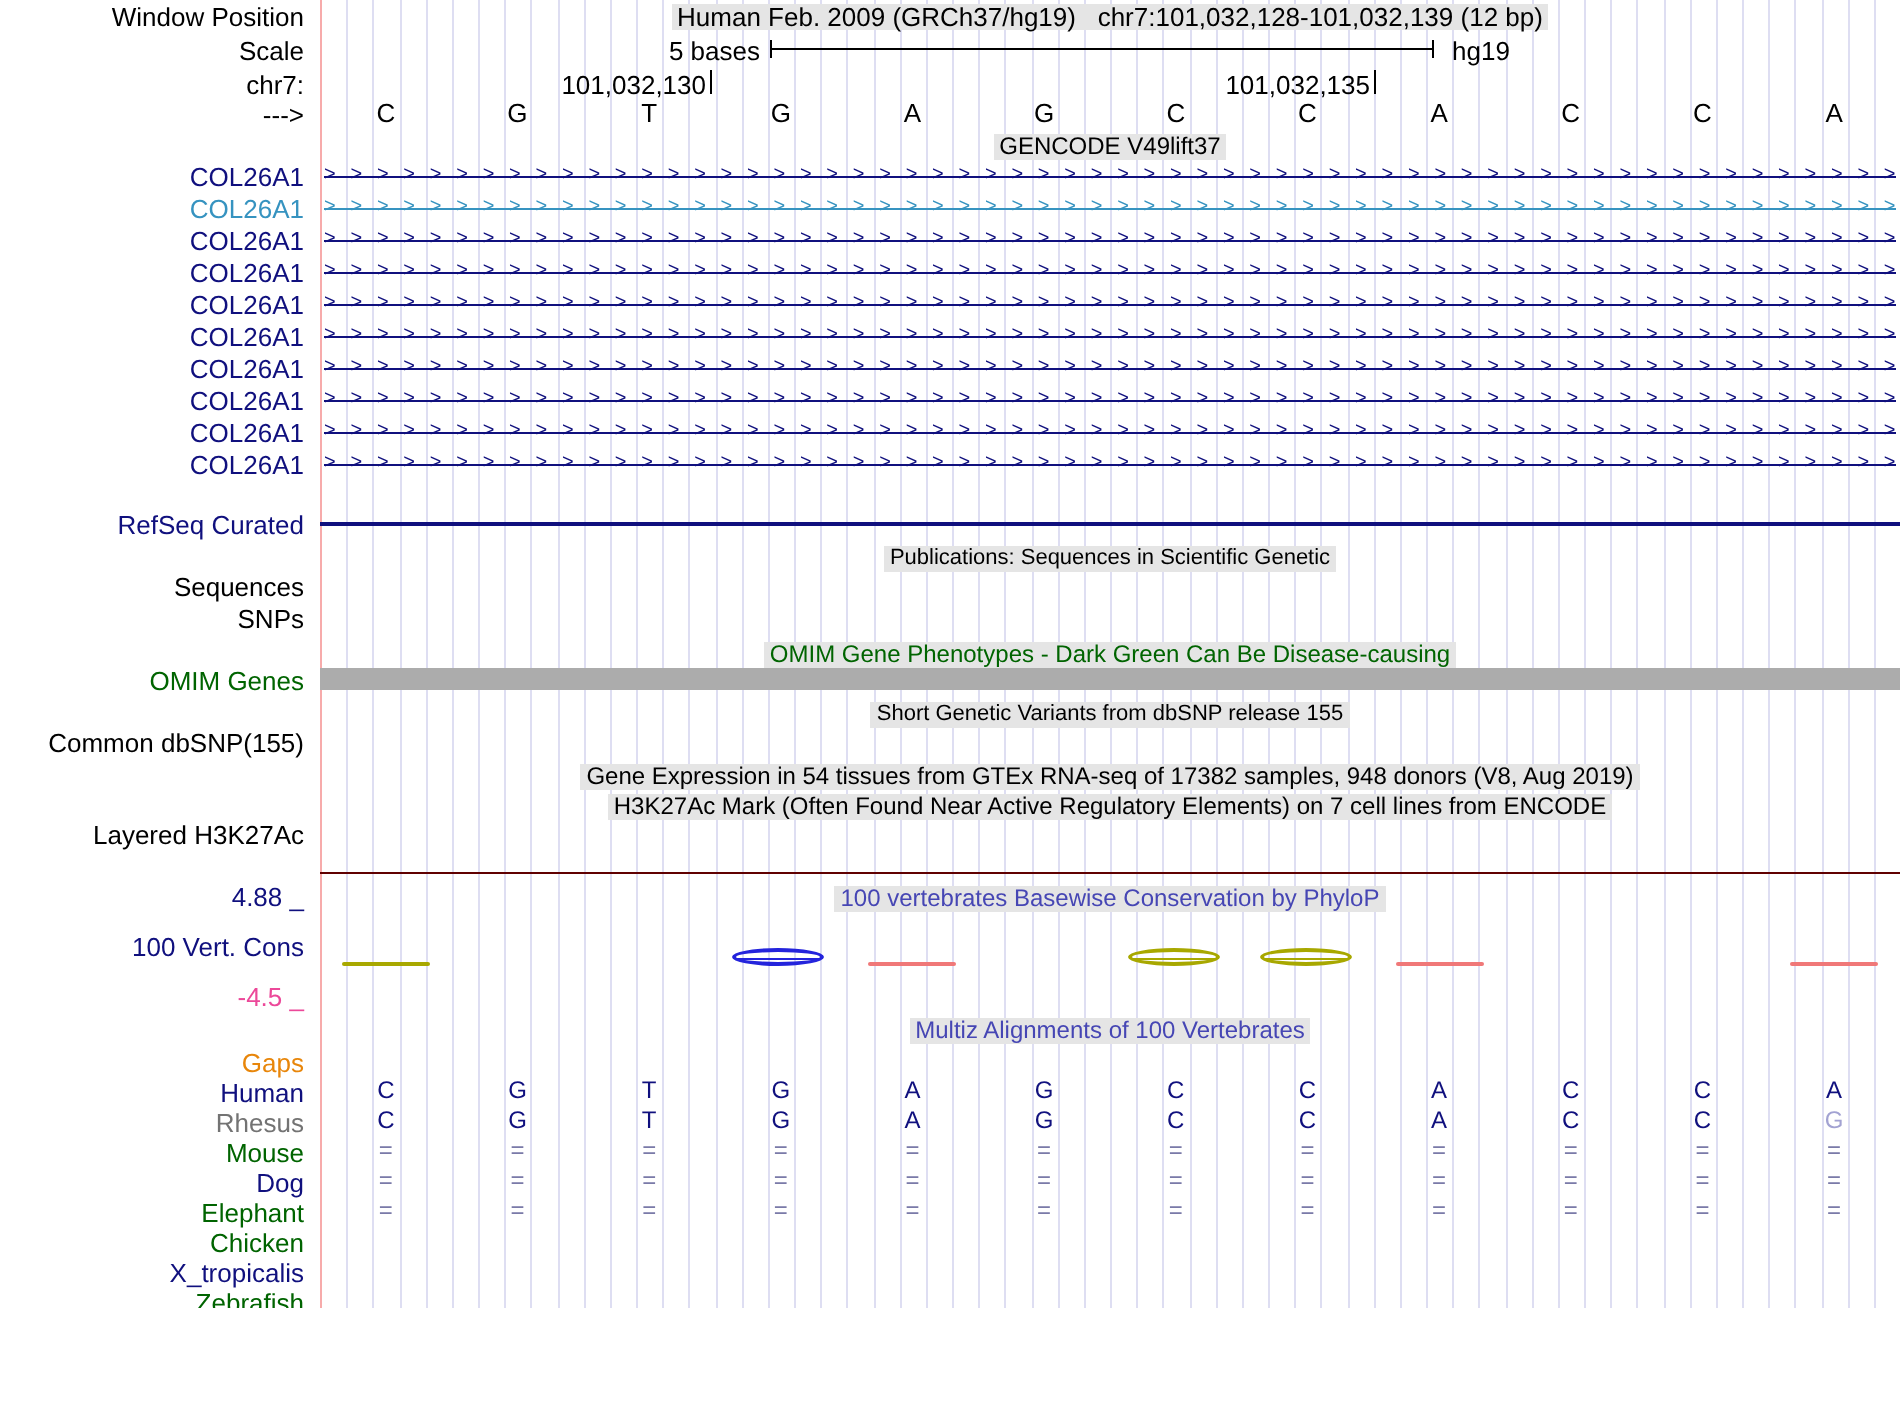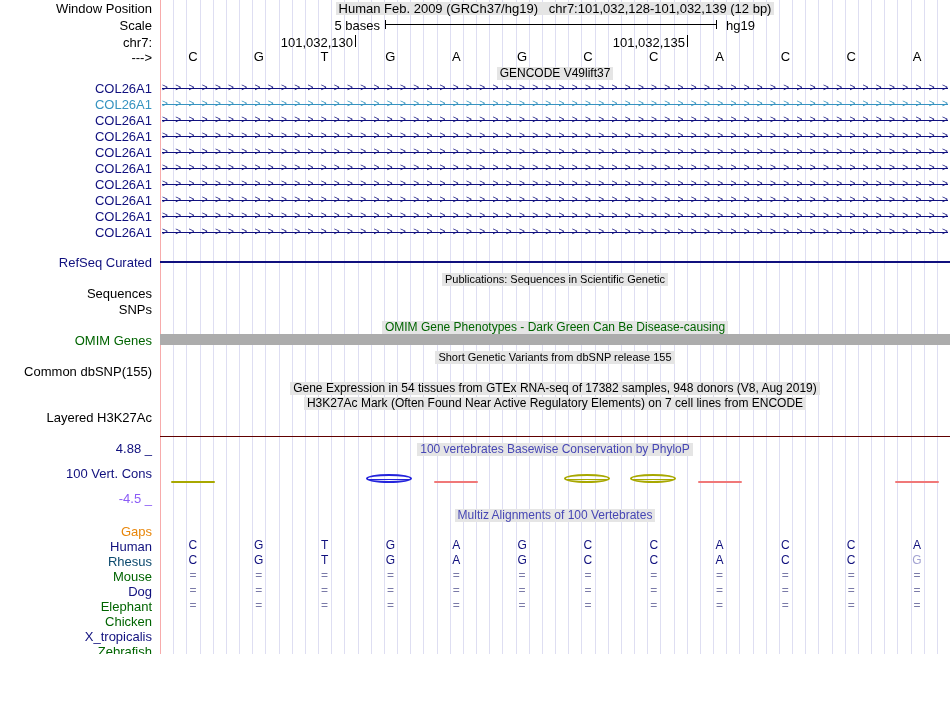--- a/index.html
+++ b/index.html
@@ -808,21 +808,21 @@
   <div class="left-label" style="top:365px;">Common dbSNP(155)</div>
 
   <div class="center-row" style="top:382px;"><span class="lbl">Gene Expression in 54 tissues from GTEx RNA-seq of 17382 samples, 948 donors (V8, Aug 2019)</span></div>
   <div class="center-row" style="top:397px;"><span class="lbl">H3K27Ac Mark (Often Found Near Active Regulatory Elements) on 7 cell lines from ENCODE</span></div>
   <div class="left-label" style="top:411px;">Layered H3K27Ac</div>
   <div class="hline" style="top: 436px; height: 1px; background: rgb(96, 0, 0);" id="maroonLine"></div>
 
   <div class="left-label" style="top: 442px; color: rgb(16, 16, 126);" id="consMax">4.88 _</div>
   <div class="center-row" style="top:443px;"><span class="lbl" id="consTitle" style="color: rgb(70, 70, 180);">100 vertebrates Basewise Conservation by PhyloP</span></div>
   <div class="left-label" style="top: 467px; color: rgb(16, 16, 126);" id="consLabel">100 Vert. Cons</div>
-  <div class="left-label" style="top: 492px; color: #8b5cf6;" id="consMin">-4.5 _</div>
+  <div class="left-label" style="top: 492px; color: #ec4899;" id="consMin">-4.5 _</div>
   <div id="consMarks">
       <div class="cons-mark" style="left: 170.917px; top: 481px; width: 44px; height: 2px; background: rgb(168, 168, 0); border-radius: 1px;"></div>
       <div class="cons-mark" style="left: 366.417px; top: 474px; width: 46px; height: 9px; border: 2px solid rgb(36, 36, 220); border-radius: 50%; box-sizing: border-box;">
         <div style="position: absolute; left: 0px; right: 0px; top: 50%; height: 1px; background: rgb(36, 36, 220);"></div>
       </div>
       <div class="cons-mark" style="left: 434.25px; top: 481px; width: 44px; height: 2px; background: rgb(240, 120, 120); border-radius: 1px;"></div>
       <div class="cons-mark" style="left: 563.917px; top: 474px; width: 46px; height: 9px; border: 2px solid rgb(168, 168, 0); border-radius: 50%; box-sizing: border-box;">
         <div style="position: absolute; left: 0px; right: 0px; top: 50%; height: 1px; background: rgb(168, 168, 0);"></div>
       </div>
       <div class="cons-mark" style="left: 629.75px; top: 474px; width: 46px; height: 9px; border: 2px solid rgb(168, 168, 0); border-radius: 50%; box-sizing: border-box;">
@@ -843,21 +843,21 @@
         <div class="cell" style="color: rgb(16, 16, 126);">G</div>
         <div class="cell" style="color: rgb(16, 16, 126);">A</div>
         <div class="cell" style="color: rgb(16, 16, 126);">G</div>
         <div class="cell" style="color: rgb(16, 16, 126);">C</div>
         <div class="cell" style="color: rgb(16, 16, 126);">C</div>
         <div class="cell" style="color: rgb(16, 16, 126);">A</div>
         <div class="cell" style="color: rgb(16, 16, 126);">C</div>
         <div class="cell" style="color: rgb(16, 16, 126);">C</div>
         <div class="cell" style="color: rgb(16, 16, 126);">A</div>
       </div>
-      <div class="left-label" style="top: 555px; color: #0c4a6e;">Rhesus</div>
+      <div class="left-label" style="top: 555px; color: #737373;">Rhesus</div>
       <div class="align-row" style="top: 553px;">
         <div class="cell" style="color: rgb(16, 16, 126);">C</div>
         <div class="cell" style="color: rgb(16, 16, 126);">G</div>
         <div class="cell" style="color: rgb(16, 16, 126);">T</div>
         <div class="cell" style="color: rgb(16, 16, 126);">G</div>
         <div class="cell" style="color: rgb(16, 16, 126);">A</div>
         <div class="cell" style="color: rgb(16, 16, 126);">G</div>
         <div class="cell" style="color: rgb(16, 16, 126);">C</div>
         <div class="cell" style="color: rgb(16, 16, 126);">C</div>
         <div class="cell" style="color: rgb(16, 16, 126);">A</div>

